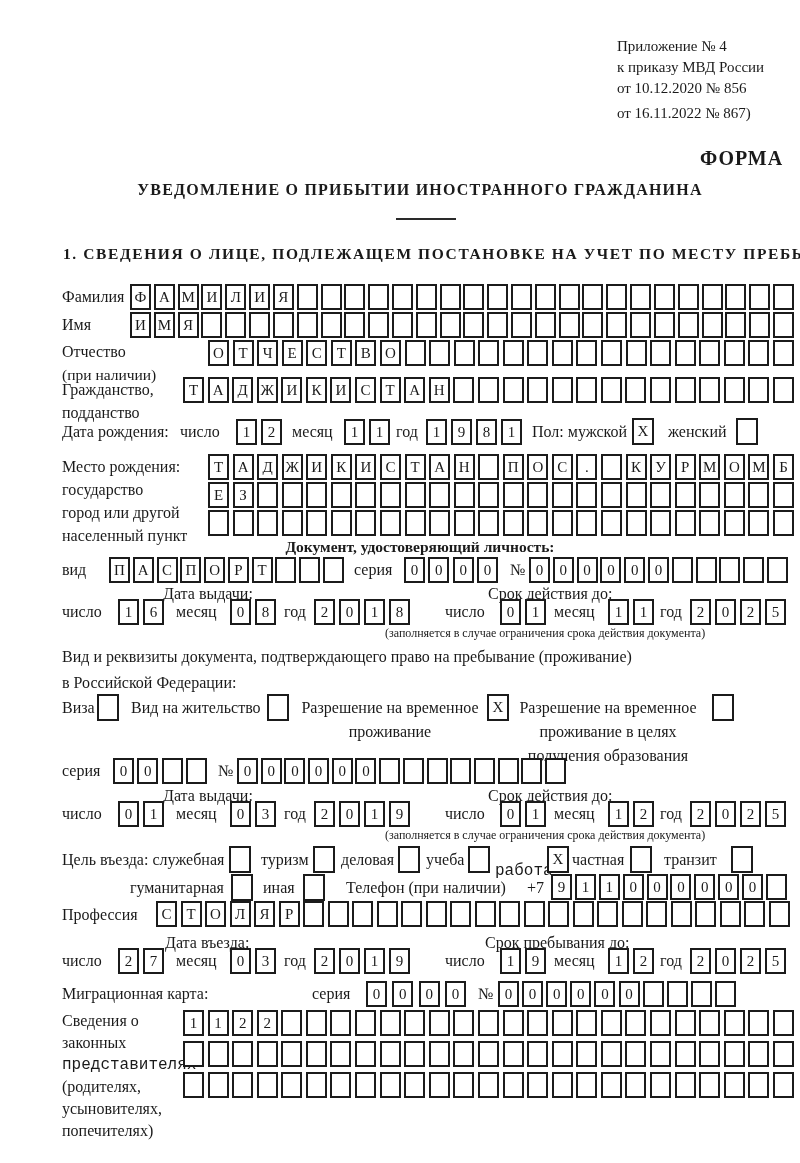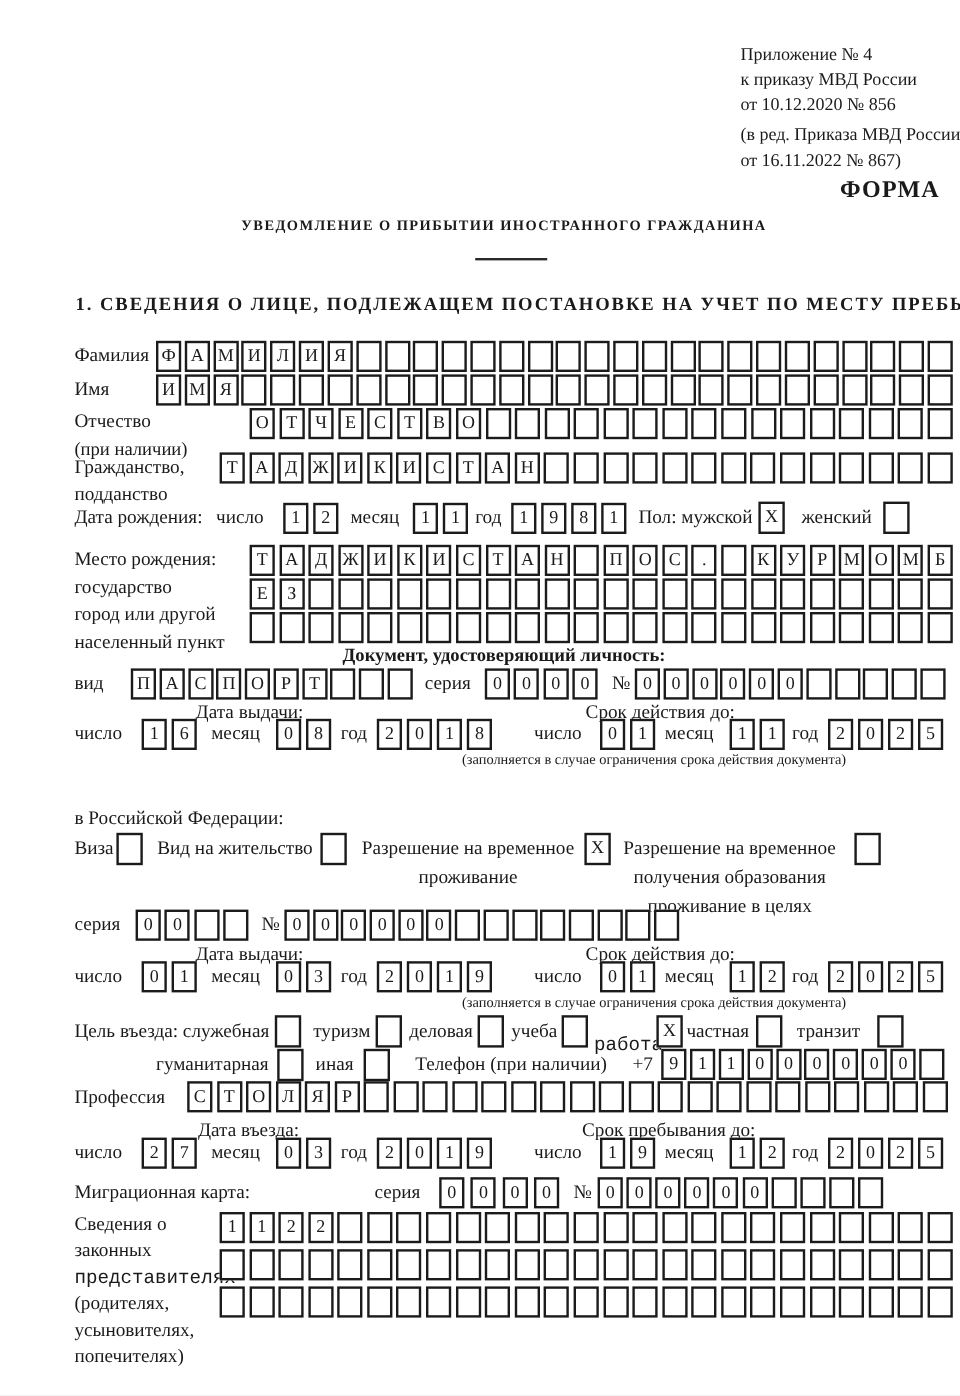--- a/index.html
+++ b/index.html
@@ -2,21 +2,21 @@
 <html><head>
 <meta charset="utf-8">
 <style>
   html,body{margin:0;padding:0;background:#e8e8e8;}
   .page{position:relative;width:800px;height:1163px;background:#fff;margin:0 auto;
         font-family:"Liberation Serif","DejaVu Serif",serif;color:#1a1a1a;overflow:hidden;}
   .abs{position:absolute;white-space:nowrap;}
   .ref{font-size:15px;line-height:21px;}
   .bold{font-weight:bold;}
   .center{text-align:center;}
-  .title{font-size:12px;font-weight:bold;letter-spacing:1.2px;}
+  .title{font-size:16px;font-weight:bold;letter-spacing:1.2px;}
   .section{font-size:15.5px;font-weight:bold;letter-spacing:1.6px;}
   .lbl{font-size:16px;}
   .small{font-size:12px;}
   .note3{font-size:14.5px;}
   .cellrow{display:flex;justify-content:space-between;}
   .cell{width:21px;height:26px;box-sizing:border-box;border:2px solid #1b1b1b;flex:0 0 21px;
         display:flex;align-items:center;justify-content:center;font-size:15px;background:#fff;}
   .cb{position:absolute;width:22px;height:27px;box-sizing:border-box;border:2px solid #1b1b1b;
       display:flex;align-items:center;justify-content:center;font-size:15px;background:#fff;}
   .blank-line{display:inline-block;width:60px;border-bottom:2.5px solid #2a2a2a;margin-left:12px;}
@@ -26,21 +26,20 @@
 <body>
 
 <div class="page">
 
   <div class="abs ref" style="left:617px;top:36px;">
     <div>Приложение № 4</div>
     <div>к приказу МВД России</div>
     <div>от 10.12.2020 № 856</div>
   </div>
   <div class="abs ref" style="left:617px;top:103px;">
-    <div>(в ред. Приказа МВД России</div>
     <div>от 16.11.2022 № 867)</div>
   </div>
   <div class="abs bold" style="left:700px;top:147px;font-size:20px;letter-spacing:1px;">ФОРМА</div>
 
   <div class="abs center title" style="left:40px;top:181px;width:760px;">УВЕДОМЛЕНИЕ О ПРИБЫТИИ ИНОСТРАННОГО ГРАЖДАНИНА</div>
   <div class="abs center title" style="left:40px;top:206px;width:760px;">
     <span class="blank-line"></span>
   </div>
 
   <div class="abs section" style="left:63px;top:245px;">1. СВЕДЕНИЯ О ЛИЦЕ, ПОДЛЕЖАЩЕМ ПОСТАНОВКЕ НА УЧЕТ ПО МЕСТУ ПРЕБЫВАНИЯ</div>
@@ -344,35 +343,36 @@
   <div class="abs lbl" style="left:660px;top:603px;">год</div>
   <div class="abs cellrow" style="left:690px;top:599px;width:96px;">
       <span class="cell">2</span>
       <span class="cell">0</span>
       <span class="cell">2</span>
       <span class="cell">5</span>
     </div>
 
   <div class="abs small" style="left:385px;top:626px;">(заполняется в случае ограничения срока действия документа)</div>
 
+  <div class="abs lbl" style="left:62px;top:648px;">Вид и реквизиты документа, подтверждающего право на пребывание (проживание)</div>
   <div class="abs lbl" style="left:62px;top:674px;">в Российской Федерации:</div>
 
   <div class="abs lbl" style="left:62px;top:699px;">Виза</div>
   <span class="cb" style="left:97px;top:694px;"></span>
   <div class="abs lbl" style="left:131px;top:699px;">Вид на жительство</div>
   <span class="cb" style="left:267px;top:694px;"></span>
   <div class="abs wrapblock" style="left:300px;top:696px;width:180px;">
     <div>Разрешение на временное</div>
     <div>проживание</div>
   </div>
   <span class="cb" style="left:487px;top:694px;">X</span>
   <div class="abs wrapblock" style="left:515px;top:696px;width:186px;">
     <div>Разрешение на временное</div>
+    <div>проживание в целях</div>
     <div>получения образования</div>
-    <div>проживание в целях</div>
   </div>
   <span class="cb" style="left:712px;top:694px;"></span>
 
   <div class="abs lbl" style="left:62px;top:762px;">серия</div>
   <div class="abs cellrow" style="left:113px;top:758px;width:94px;">
       <span class="cell">0</span>
       <span class="cell">0</span>
       <span class="cell"></span>
       <span class="cell"></span>
     </div>

